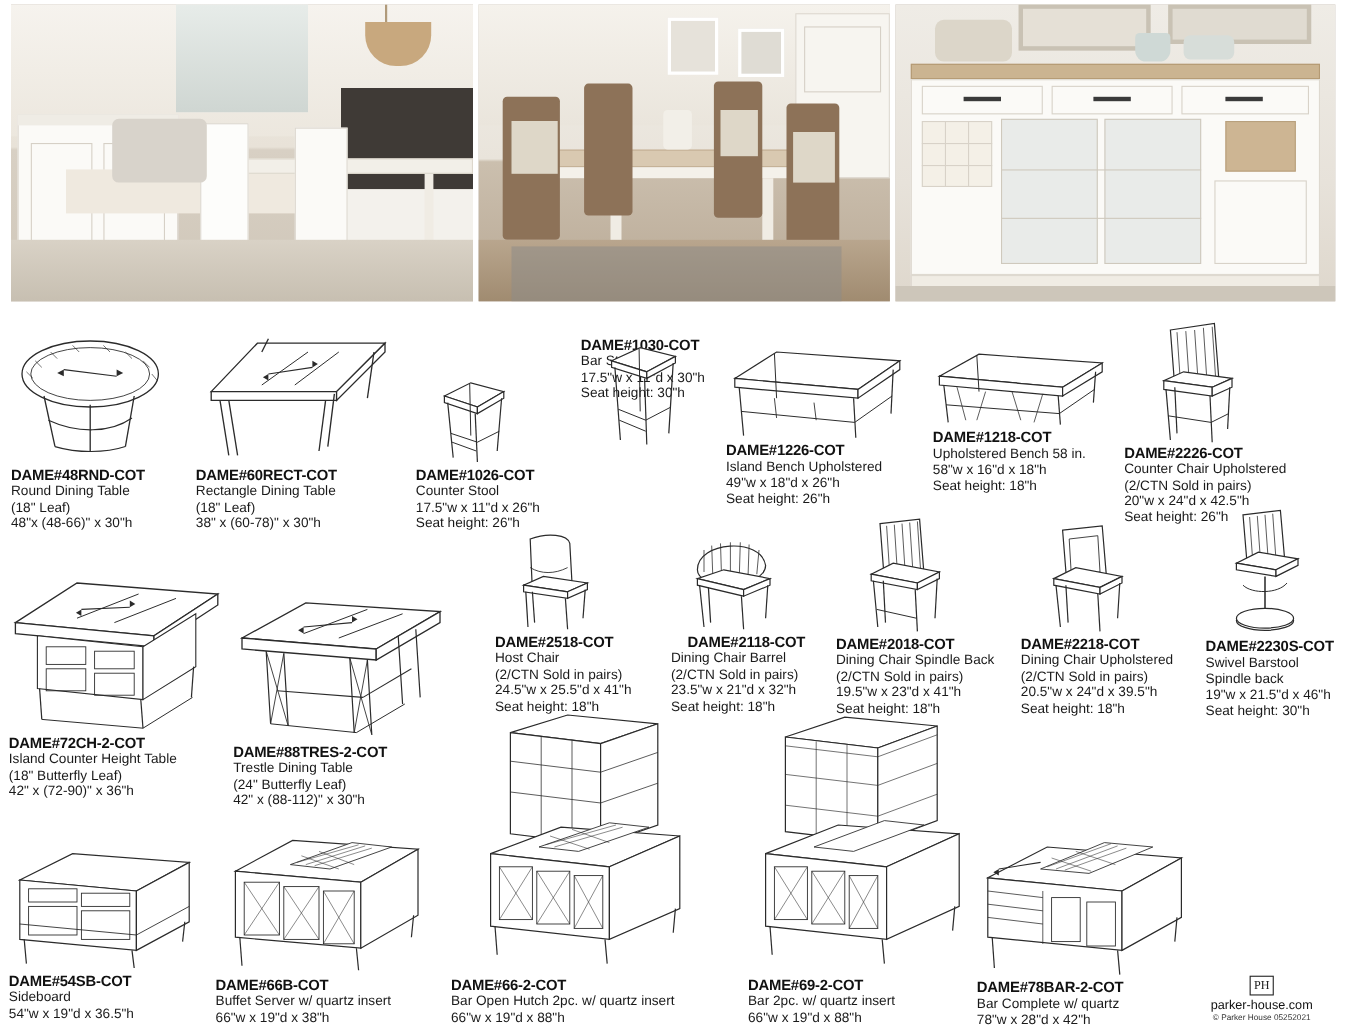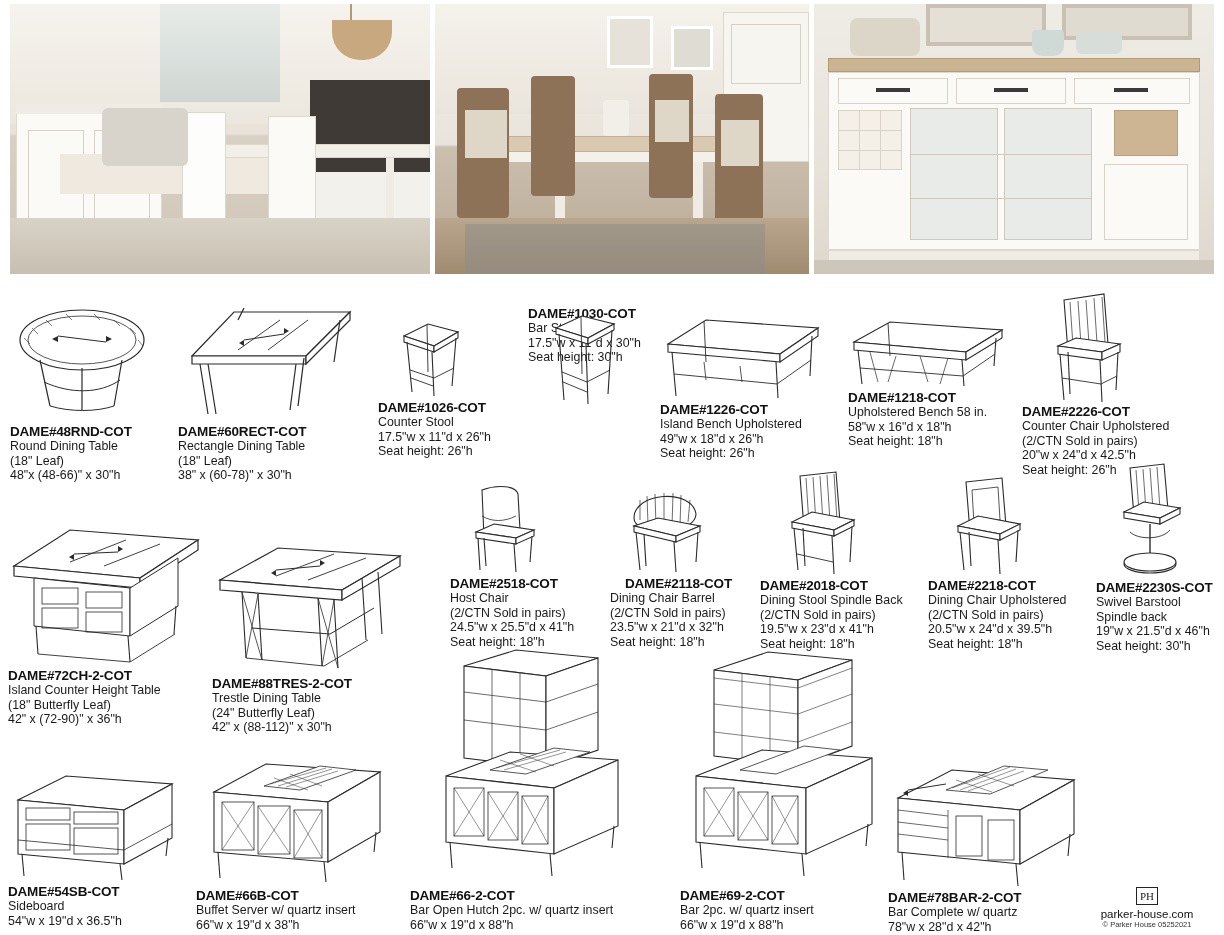--- a/index.html
+++ b/index.html
@@ -272,21 +272,21 @@
         <path d="M60 22 L66 10" stroke="#2b2b2b" stroke-width="1.2"></path>
         <path d="M162 22 L156 64" stroke="#2b2b2b" stroke-width="1.2"></path>
       </svg>
     </div>
     <div class="sku" style="margin-top:126px;">DAME#60RECT-COT</div>
     <div class="line">Rectangle Dining Table</div>
     <div class="line">(18" Leaf)</div>
     <div class="line">38" x (60-78)" x 30"h</div>
   </div>
 
-  <div class="item" style="left:378px; top:312px; width:140px;">
+  <div class="item" style="left:378px; top:336px; width:140px;">
     <div class="art" style="left:16px; top:0;">
       <svg width="74" height="86" viewBox="0 0 74 86">
         <polygon points="10,24 34,12 64,20 40,34" fill="#fff" stroke="#2b2b2b" stroke-width="1.1"></polygon>
         <polygon points="10,24 40,34 40,40 10,30" fill="#fff" stroke="#2b2b2b" stroke-width="1.1"></polygon>
         <polygon points="40,34 64,20 64,26 40,40" fill="#fff" stroke="#2b2b2b" stroke-width="1.1"></polygon>
         <line x1="13" y1="30" x2="18" y2="80" stroke="#2b2b2b" stroke-width="1.1"></line>
         <line x1="38" y1="40" x2="40" y2="84" stroke="#2b2b2b" stroke-width="1.1"></line>
         <line x1="62" y1="26" x2="58" y2="74" stroke="#2b2b2b" stroke-width="1.1"></line>
         <line x1="33" y1="13" x2="34" y2="60" stroke="#2b2b2b" stroke-width="0.9"></line>
         <line x1="16" y1="58" x2="40" y2="66" stroke="#2b2b2b" stroke-width="0.9"></line>
@@ -524,21 +524,21 @@
         <polygon points="16,52 58,60 58,66 16,58" fill="#fff" stroke="#2b2b2b" stroke-width="1.1"></polygon>
         <polygon points="58,60 78,50 78,56 58,66" fill="#fff" stroke="#2b2b2b" stroke-width="1.1"></polygon>
         <line x1="18" y1="58" x2="22" y2="100" stroke="#2b2b2b" stroke-width="1.1"></line>
         <line x1="56" y1="66" x2="58" y2="104" stroke="#2b2b2b" stroke-width="1.1"></line>
         <line x1="76" y1="56" x2="74" y2="92" stroke="#2b2b2b" stroke-width="1.1"></line>
         <line x1="27" y1="58" x2="29" y2="96" stroke="#2b2b2b" stroke-width="1.1"></line>
         <line x1="21" y1="84" x2="57" y2="92" stroke="#2b2b2b" stroke-width="0.9"></line>
       </svg>
     </div>
     <div class="sku" style="margin-top:108px;">DAME#2018-COT</div>
-    <div class="line">Dining Stool Spindle Back</div>
+    <div class="line">Dining Chair Spindle Back</div>
     <div class="line">(2/CTN Sold in pairs)</div>
     <div class="line">19.5"w x 23"d x 41"h</div>
     <div class="line">Seat height: 18"h</div>
   </div>
 
   <div class="item" style="left:928px; top:474px; width:160px;">
     <div class="art" style="left:14px; top:0;">
       <svg width="86" height="102" viewBox="0 0 86 102">
         <polygon points="24,8 60,4 64,52 28,58" fill="#fff" stroke="#2b2b2b" stroke-width="1.1"></polygon>
         <polygon points="30,16 56,13 58,46 32,50" fill="#fff" stroke="#2b2b2b" stroke-width="0.8"></polygon>

